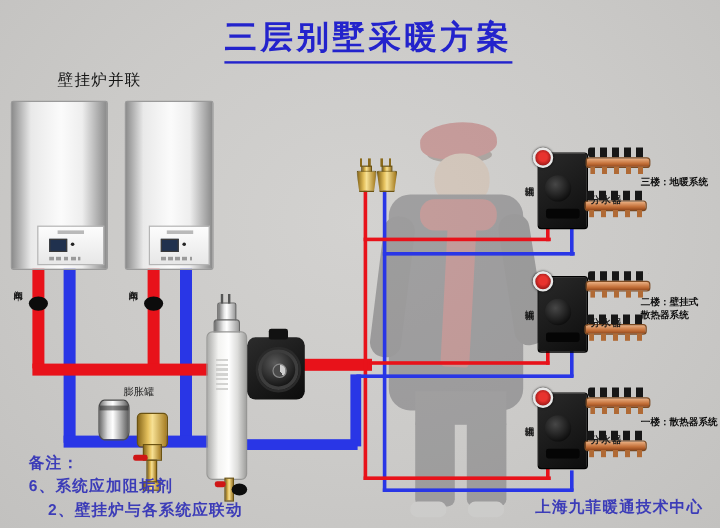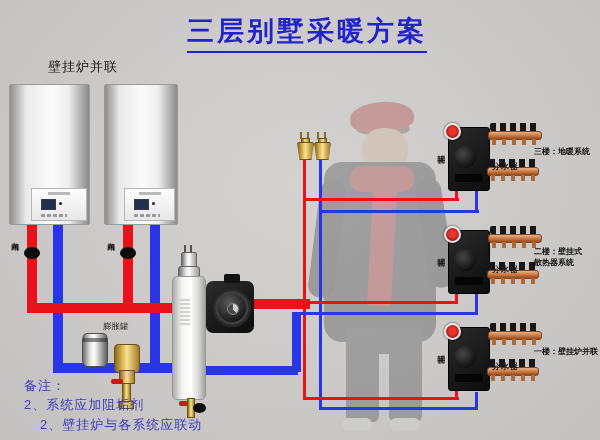--- a/index.html
+++ b/index.html
@@ -66,21 +66,21 @@
     background:repeating-linear-gradient(90deg,#8a6a1c 0 2px,transparent 2px 7px);}
   .vent-neck{position:absolute;top:6px;left:4px;width:7px;height:5px;}
   .vent-body{position:absolute;top:10px;left:0;width:100%;height:16px;border-radius:2px 2px 3px 3px;
     clip-path:polygon(0 0,100% 0,86% 100%,14% 100%);}
   
   .etank{background:linear-gradient(90deg,#6e6e6e,#dedede 28%,#ffffff 46%,#b9b9b9 70%,#5f5f5f);
     border:1px solid #4e4e4e;border-radius:5px/7px;}
   .etank-band{position:absolute;left:0;right:0;top:4px;height:4px;background:rgba(40,40,40,.55);}
   .small-label{font-size:8.5px;color:#1c1c1c;white-space:nowrap;padding-left:23px;}
   
-  .note-text{font-size:13px;font-weight:normal;color:var(--note-blue,#3c3cb8);letter-spacing:1px;white-space:nowrap;}
+  .note-text{font-size:13px;font-weight:bold;color:var(--note-blue,#3c3cb8);letter-spacing:1px;white-space:nowrap;}
   
   .person{opacity:.3;filter:blur(.4px);}
   .pw{position:absolute;}
 </style>
 </head>
 <body>
 
 <div class="stage">
 
   <div class="abs person" style="left:298px;top:98px;width:150px;height:340px;z-index:1;">
@@ -252,22 +252,23 @@
       <div class="mbar"></div>
       <div class="mstubs"></div>
     </div>
     <div class="abs mrow" style="left:55px;top:36px;width:52px;">
       <div class="mcaps"></div>
       <div class="mbar"></div>
       <div class="mstubs"></div>
     </div>
     <div class="abs manifold-label" style="left:60px;top:24px;">分水器</div>
     <div class="abs floor-label" style="left:102px;top:24px;">
-      <span>一楼：壁挂炉并联</span>
+      <span>一楼：散热器系统</span>
       <span style="display:block;"></span>
     </div>
   </div>
 
   <div class="abs note-text" style="left:24px;top:377px;z-index:5;">备注：</div>
-  <div class="abs note-text" style="left:24px;top:396px;z-index:5;">2、系统应加阻垢剂</div>
+  <div class="abs note-text" style="left:24px;top:396px;z-index:5;">6、系统应加阻垢剂</div>
   <div class="abs note-text" style="left:24px;top:416px;z-index:5;margin-left:16px;">2、壁挂炉与各系统应联动</div>
+  <div class="abs note-text" style="right:14px;top:414px;z-index:5;">上海九菲暖通技术中心</div>
 
 </div>
 
 </body></html>

